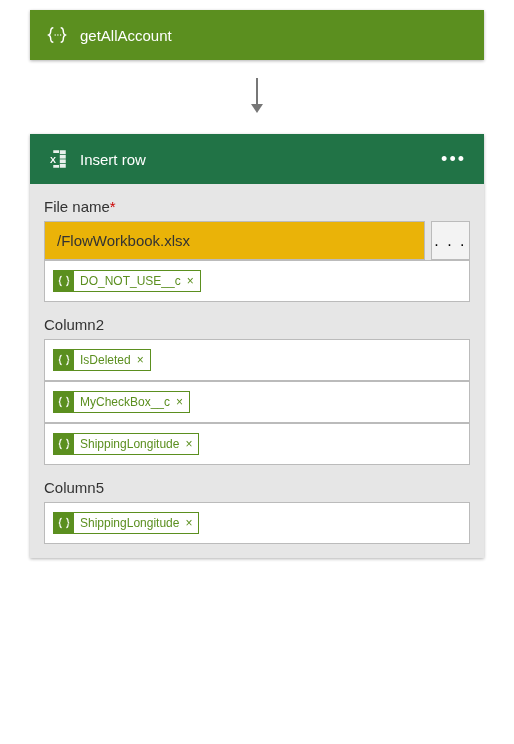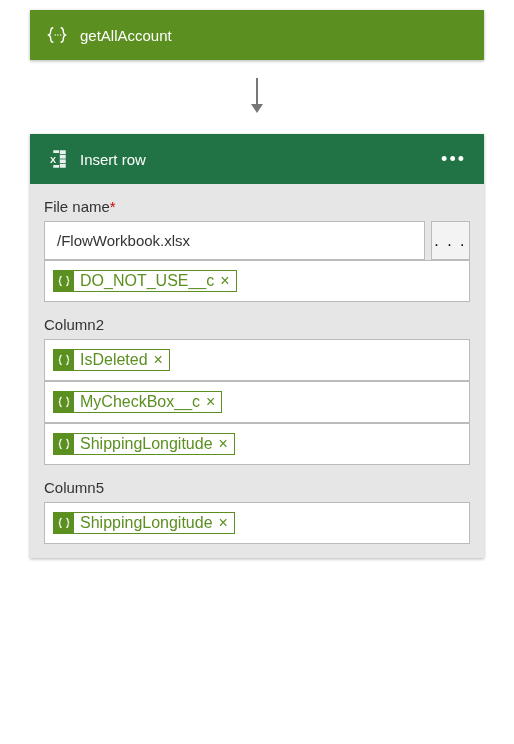--- a/index.html
+++ b/index.html
@@ -58,21 +58,21 @@
       margin-top: 14px;
     }
     .field-label:first-child { margin-top: 0; }
     .required { color: #c00; }
     .input-row {
       display: flex;
       gap: 6px;
     }
     .text-input, .select-input {
       width: 100%;
-      background: #ffffff;
+      background: #eab308;
       border: 1px solid #bbb;
       padding: 10px 12px;
       font-size: 15px;
       color: #333;
     }
     .browse-btn {
       width: 44px;
       border: 1px solid #bbb;
       background: #f3f3f3;
       display: flex;
@@ -100,21 +100,21 @@
       display: flex;
       align-items: center;
       flex-wrap: wrap;
       gap: 4px;
     }
     .token {
       display: inline-flex;
       align-items: center;
       border: 1px solid #5b8f1f;
       background: #fff;
-      font-size: 16px;
+      font-size: 12px;
       color: #5b8f1f;
       cursor: default;
     }
     .token .tok-icon {
       background: #5b8f1f;
       width: 20px;
       height: 20px;
       display: flex;
       align-items: center;
       justify-content: center;

